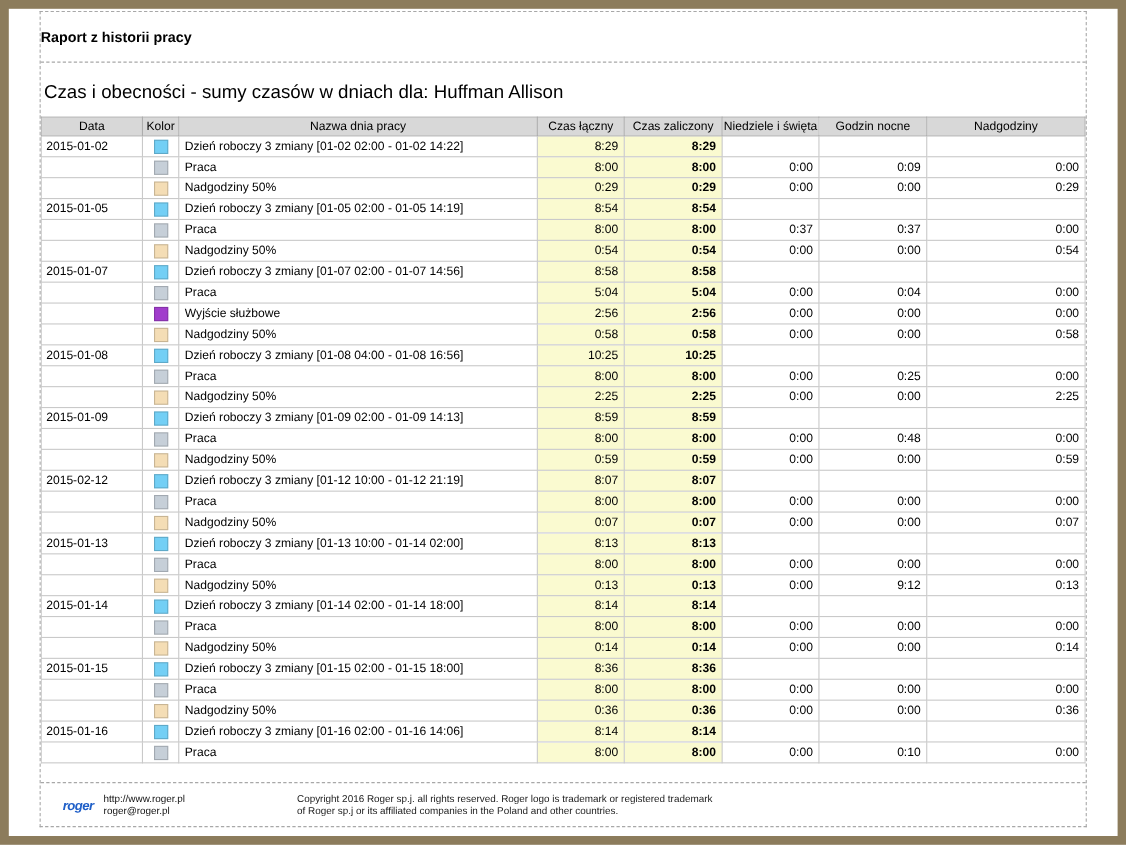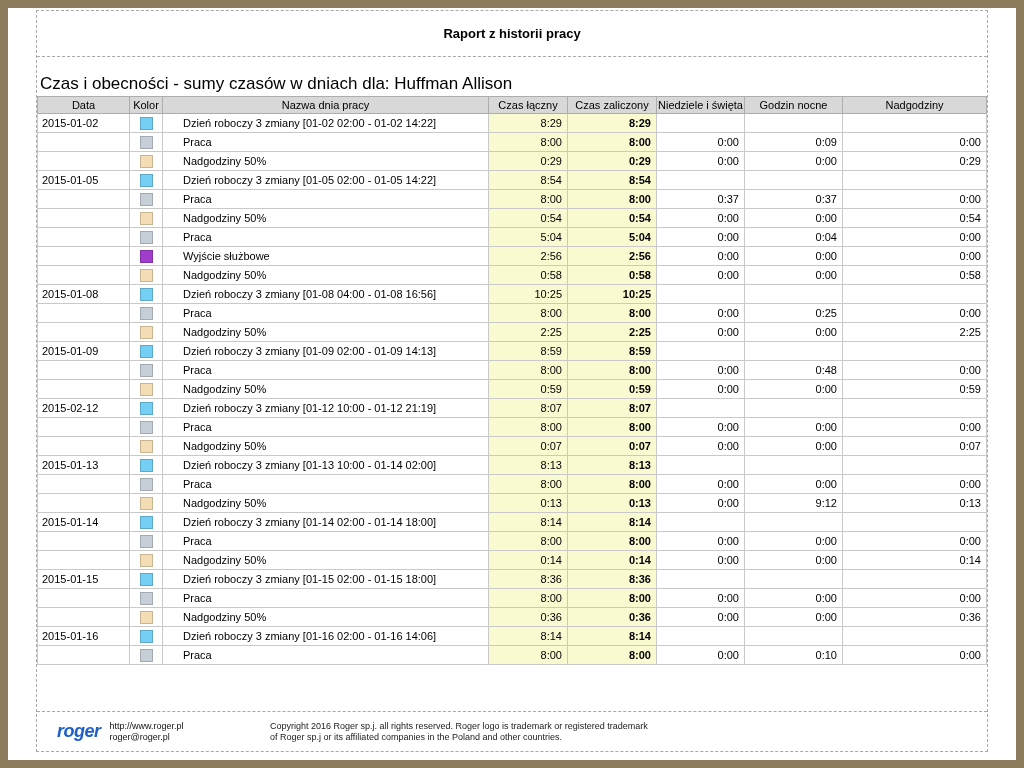--- a/index.html
+++ b/index.html
@@ -1,44 +1,44 @@
 <!DOCTYPE html>
 <html style="--highlight: #fafad0; --header-bg: #d8d8d8; --frame: #8c7c5c;"><head>
 <meta charset="utf-8">
 <style>
   *{box-sizing:border-box;margin:0;padding:0}
   html,body{width:1024px;height:768px;overflow:hidden}
   body{background:var(--frame,#8c7c5c);font-family:"Liberation Sans",sans-serif;position:relative}
   .page{position:absolute;left:8px;top:8px;right:8px;bottom:8px;background:#fff}
   .content-frame{position:absolute;left:28px;right:28px;top:2px;bottom:8px;border:1px dashed #a8a8a8;display:flex;flex-direction:column}
-  .header-zone{height:46px;border-bottom:1px dashed #a8a8a8;display:flex;align-items:center;justify-content:center;flex:none}
+  .header-zone{height:46px;border-bottom:1px dashed #a8a8a8;display:flex;align-items:center;flex:none}
   .header-title{font-size:13px;font-weight:bold;color:#000}
   .body-zone{flex:1;overflow:hidden}
-  .report-title{font-size:17px;font-weight:normal;color:#000;margin:17px 0 2px 3px;white-space:nowrap}
+  .report-title{font-size:17px;font-weight:normal;color:#000;margin:17px 0 12px 3px;white-space:nowrap}
   table{width:100%;border-collapse:collapse;table-layout:fixed;font-size:11px}
   th{background:var(--header-bg,#d8d8d8);border:1px solid #adadad;font-weight:normal;height:17px;font-size:11px;white-space:nowrap;overflow:hidden;color:#000}
   td{border:1px solid #c9c9c9;height:19px;white-space:nowrap;overflow:hidden;padding:0 4px;color:#000}
   th.col-date{width:92px}
   th.col-color{width:33px}
   th.col-name{width:326px}
   th.col-total{width:79px}
   th.col-counted{width:89px}
   th.col-sundays{width:88px}
   th.col-night{width:98px}
   th.col-overtime{width:auto}
   td.col-date{padding-right:8px}
-  td.col-name{text-align:left;padding-left:20px}
+  td.col-name{text-align:left;padding-left:5px}
   td.col-total,td.col-counted,td.col-sundays,td.col-night,td.col-overtime{text-align:right;padding-right:5px}
   td.hl{background:var(--highlight,#fafad0)}
   td.bold{font-weight:bold}
   td.col-color{text-align:center;padding:0}
   .swatch{display:inline-block;width:13px;height:13px;vertical-align:middle;border:1px solid rgba(0,0,0,0.18)}
   .footer-zone{height:40px;border-top:1px dashed #a8a8a8;display:flex;align-items:center;padding:2px 8px;flex:none}
   .footer-left{display:flex;align-items:center;gap:9px;width:225px;padding-left:12px}
-  .logo{color:#1f5fc8;font-weight:bold;font-style:italic;font-size:18px;letter-spacing:-0.5px}
+  .logo{color:#1f5fc8;font-weight:bold;font-style:italic;font-size:12px;letter-spacing:-0.5px}
   .footer-contact{font-size:9px;line-height:11px;color:#111}
   .footer-center{flex:1;text-align:left;font-size:9px;line-height:11px;color:#222}
   .footer-right{width:175px;font-size:9px;line-height:12px;color:#111}
 </style>
 </head>
 <body>
 
 <div class="page">
   <div class="content-frame">
 
@@ -88,21 +88,21 @@
               <td class="col-name">Nadgodziny 50%</td>
               <td class="col-total hl">0:29</td>
               <td class="col-counted hl bold">0:29</td>
               <td class="col-sundays">0:00</td>
               <td class="col-night">0:00</td>
               <td class="col-overtime">0:29</td>
             </tr>
             <tr>
               <td class="col-date">2015-01-05</td>
               <td class="col-color"><span class="swatch" style="background: rgb(115, 207, 245);"></span></td>
-              <td class="col-name">Dzień roboczy 3 zmiany [01-05 02:00 - 01-05 14:22]</td>
+              <td class="col-name">Dzień roboczy 3 zmiany [01-05 02:00 - 01-05 14:19]</td>
               <td class="col-total hl">8:54</td>
               <td class="col-counted hl bold">8:54</td>
               <td class="col-sundays"></td>
               <td class="col-night"></td>
               <td class="col-overtime"></td>
             </tr>
             <tr>
               <td class="col-date"></td>
               <td class="col-color"><span class="swatch" style="background: rgb(198, 207, 216);"></span></td>
               <td class="col-name">Praca</td>
@@ -114,20 +114,30 @@
             </tr>
             <tr>
               <td class="col-date"></td>
               <td class="col-color"><span class="swatch" style="background: rgb(244, 221, 181);"></span></td>
               <td class="col-name">Nadgodziny 50%</td>
               <td class="col-total hl">0:54</td>
               <td class="col-counted hl bold">0:54</td>
               <td class="col-sundays">0:00</td>
               <td class="col-night">0:00</td>
               <td class="col-overtime">0:54</td>
+            </tr>
+            <tr>
+              <td class="col-date">2015-01-07</td>
+              <td class="col-color"><span class="swatch" style="background: rgb(115, 207, 245);"></span></td>
+              <td class="col-name">Dzień roboczy 3 zmiany [01-07 02:00 - 01-07 14:56]</td>
+              <td class="col-total hl">8:58</td>
+              <td class="col-counted hl bold">8:58</td>
+              <td class="col-sundays"></td>
+              <td class="col-night"></td>
+              <td class="col-overtime"></td>
             </tr>
             <tr>
               <td class="col-date"></td>
               <td class="col-color"><span class="swatch" style="background: rgb(198, 207, 216);"></span></td>
               <td class="col-name">Praca</td>
               <td class="col-total hl">5:04</td>
               <td class="col-counted hl bold">5:04</td>
               <td class="col-sundays">0:00</td>
               <td class="col-night">0:04</td>
               <td class="col-overtime">0:00</td>

